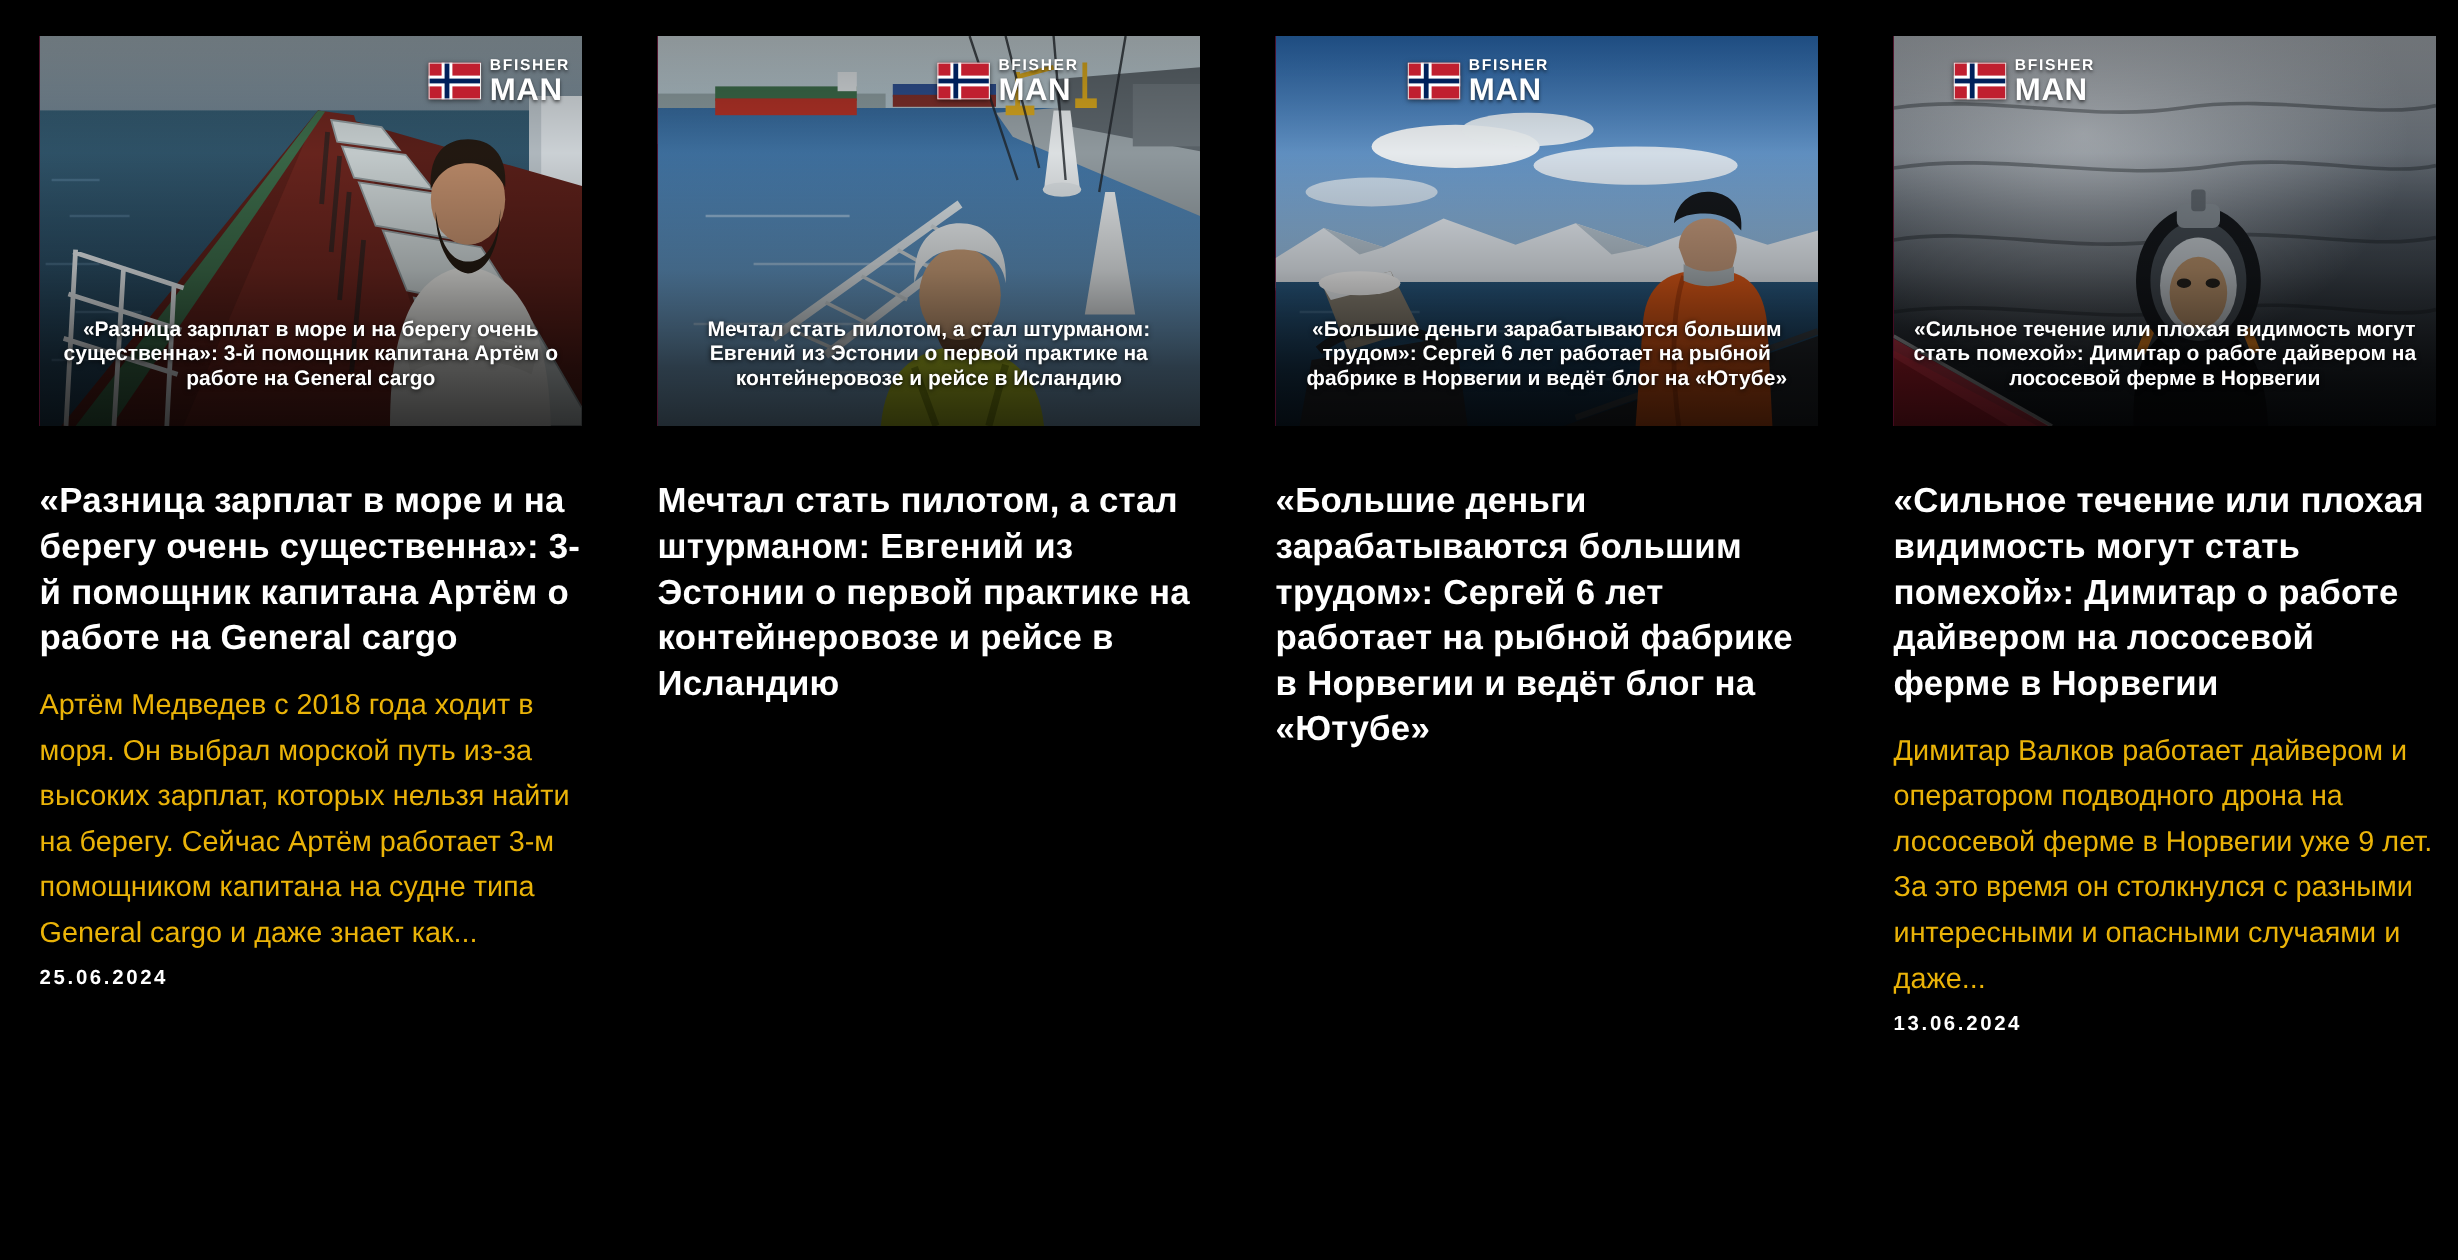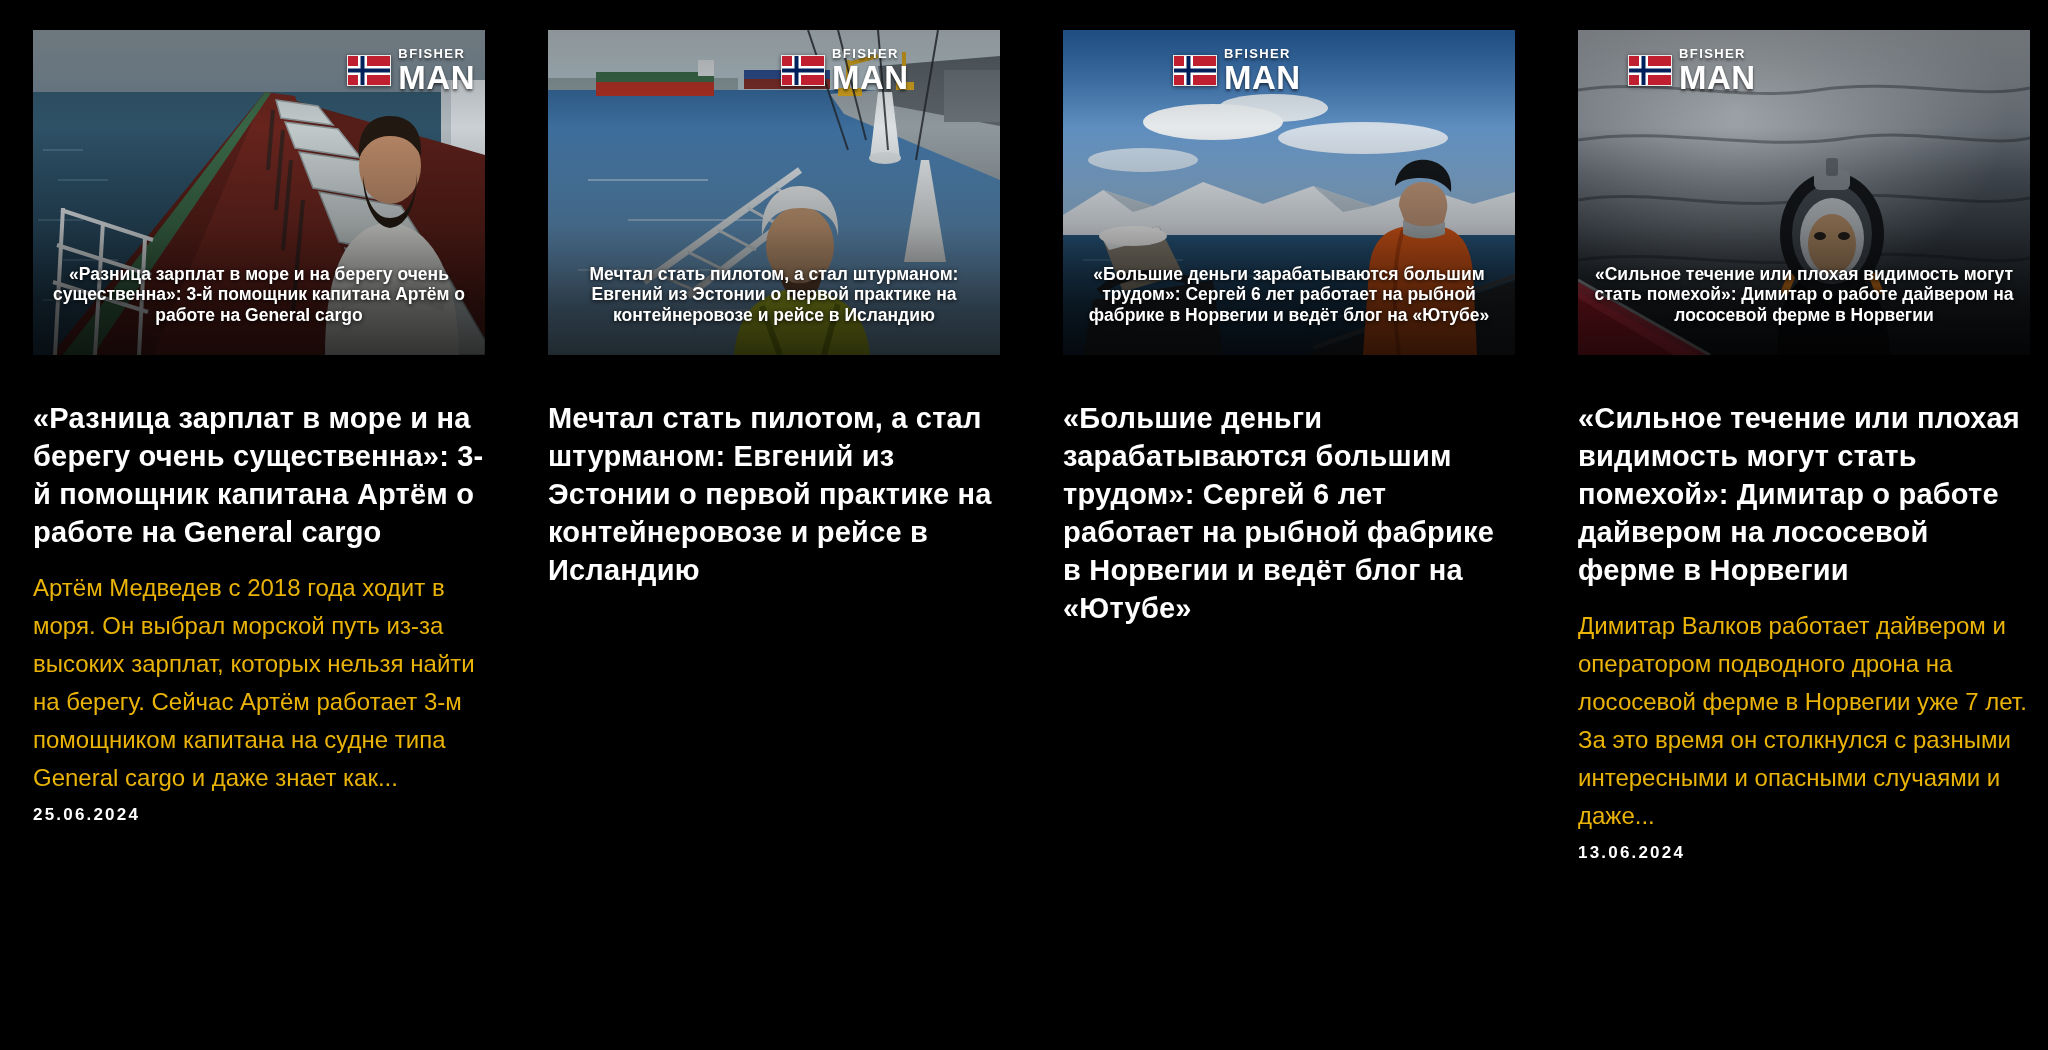--- a/index.html
+++ b/index.html
@@ -15,21 +15,21 @@
   .shade {
     position:absolute; left:0; top:0; right:0; bottom:0;
     background:linear-gradient(180deg, rgba(0,0,0,.28) 0%, rgba(0,0,0,.06) 30%,
                rgba(0,0,0,.30) 60%, rgba(0,0,0,.66) 85%, rgba(0,0,0,.78) 100%);
   }
 
   .logo { position:absolute; top:17px; display:flex; align-items:center; gap:7px; }
   .logo .flag { width:44px; height:31px; flex:0 0 auto; filter:drop-shadow(0 1px 2px rgba(0,0,0,.55)); }
   .wordmark { display:flex; flex-direction:column; line-height:1; color:#fff; text-shadow:0 2px 3px rgba(0,0,0,.6); }
   .w1 { font-size:13px; font-weight:700; letter-spacing:1.4px; }
-  .w2 { font-size:33px; font-weight:700; letter-spacing:.5px; margin-top:1px; }
+  .w2 { font-size:26px; font-weight:700; letter-spacing:.5px; margin-top:1px; }
   .logo.pos-a { right:10px; }
   .logo.pos-b { left:233px; }
   .logo.pos-c { left:110px; }
   .logo.pos-d { left:50px; }
 
   .caption {
     position:absolute; left:14px; right:14px; bottom:30px; text-align:center;
     color:#fff; font-weight:700; font-size:17.5px; line-height:1.16;
     text-shadow:0 1px 4px rgba(0,0,0,.9);
   }
@@ -291,18 +291,18 @@
             <rect x="0.5" y="0.5" width="43" height="30" fill="none" stroke="#e9e9e9" stroke-width="1"></rect>
           </svg>
           <span class="wordmark">
             <span class="w1">BFISHER</span>
             <span class="w2">MAN</span>
           </span>
         </div>
         <div class="caption">«Сильное течение или плохая видимость могут стать помехой»: Димитар о работе дайвером на лососевой ферме в Норвегии</div>
       </div>
       <h2 class="title">«Сильное течение или плохая видимость могут стать помехой»: Димитар о работе дайвером на лососевой ферме в Норвегии</h2>
-      <p class="excerpt">Димитар Валков работает дайвером и оператором подводного дрона на лососевой ферме в Норвегии уже 7 лет. За это время он столкнулся с разными интересными и опасными случаями и даже...</p>
+      <p class="excerpt">Димитар Валков работает дайвером и оператором подводного дрона на лососевой ферме в Норвегии уже 9 лет. За это время он столкнулся с разными интересными и опасными случаями и даже...</p>
       <div class="date">13.06.2024</div>
     </article>
 
   </div>
 </div>
 
 </body></html>

